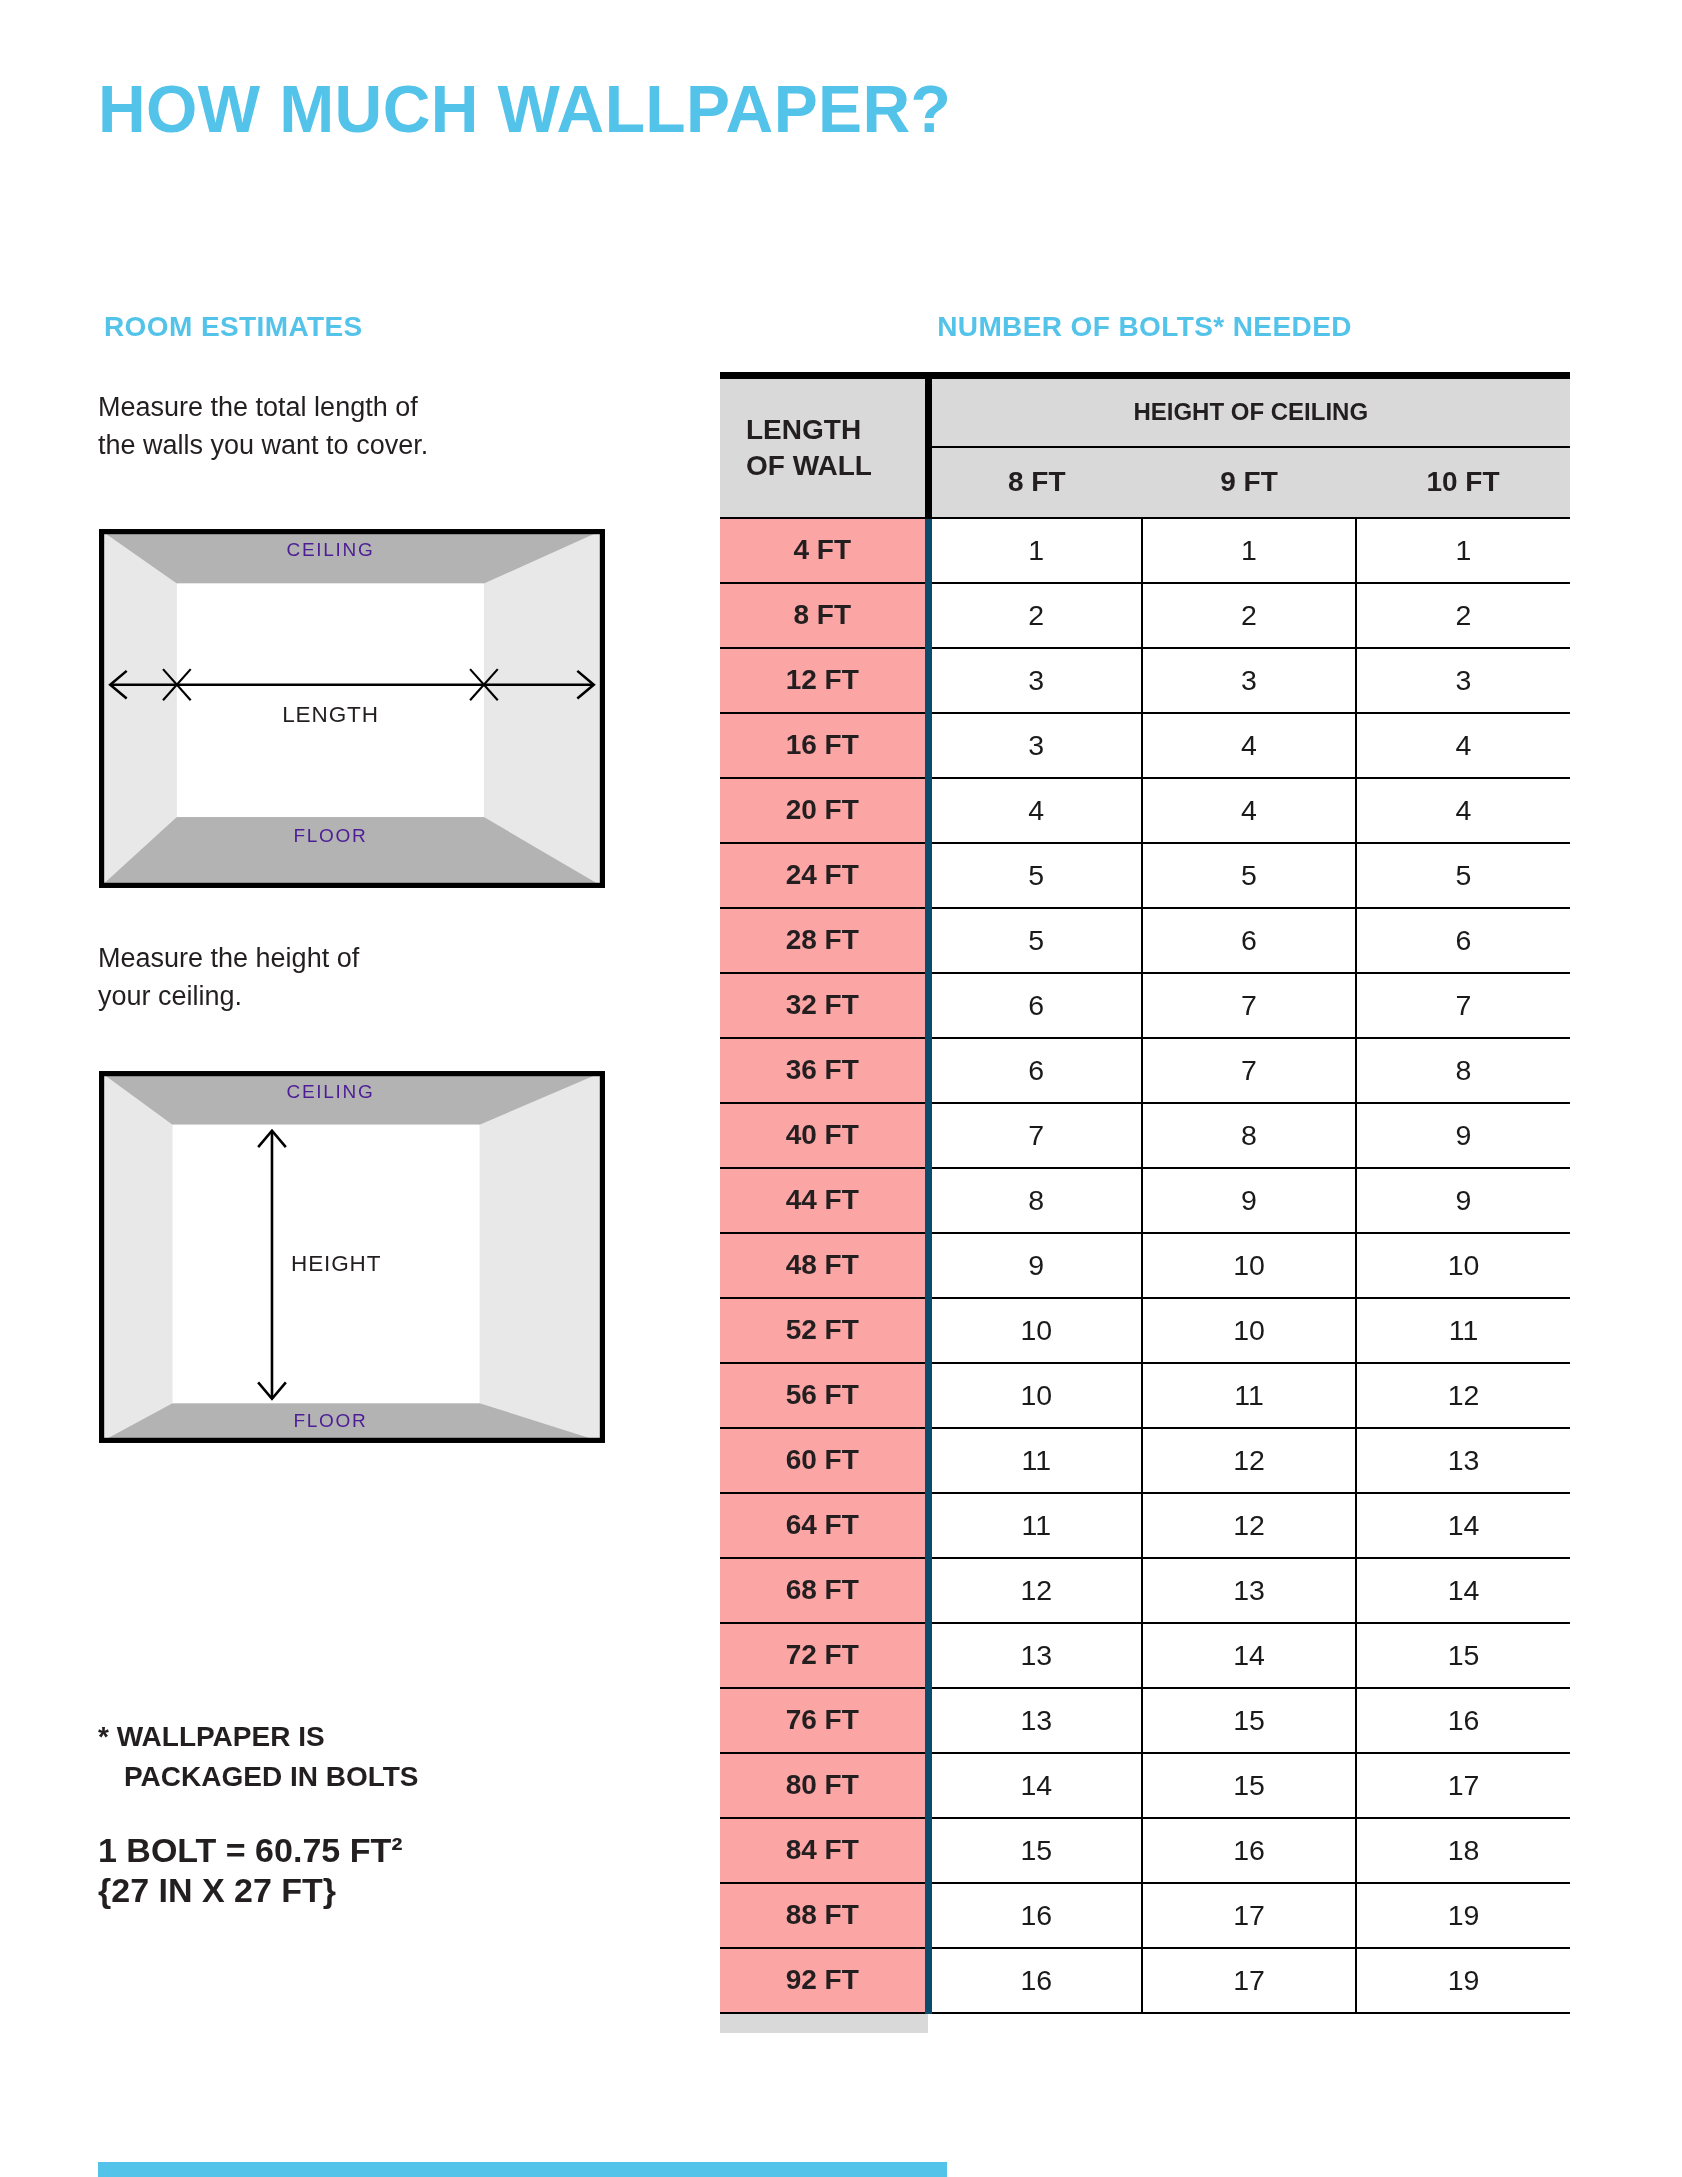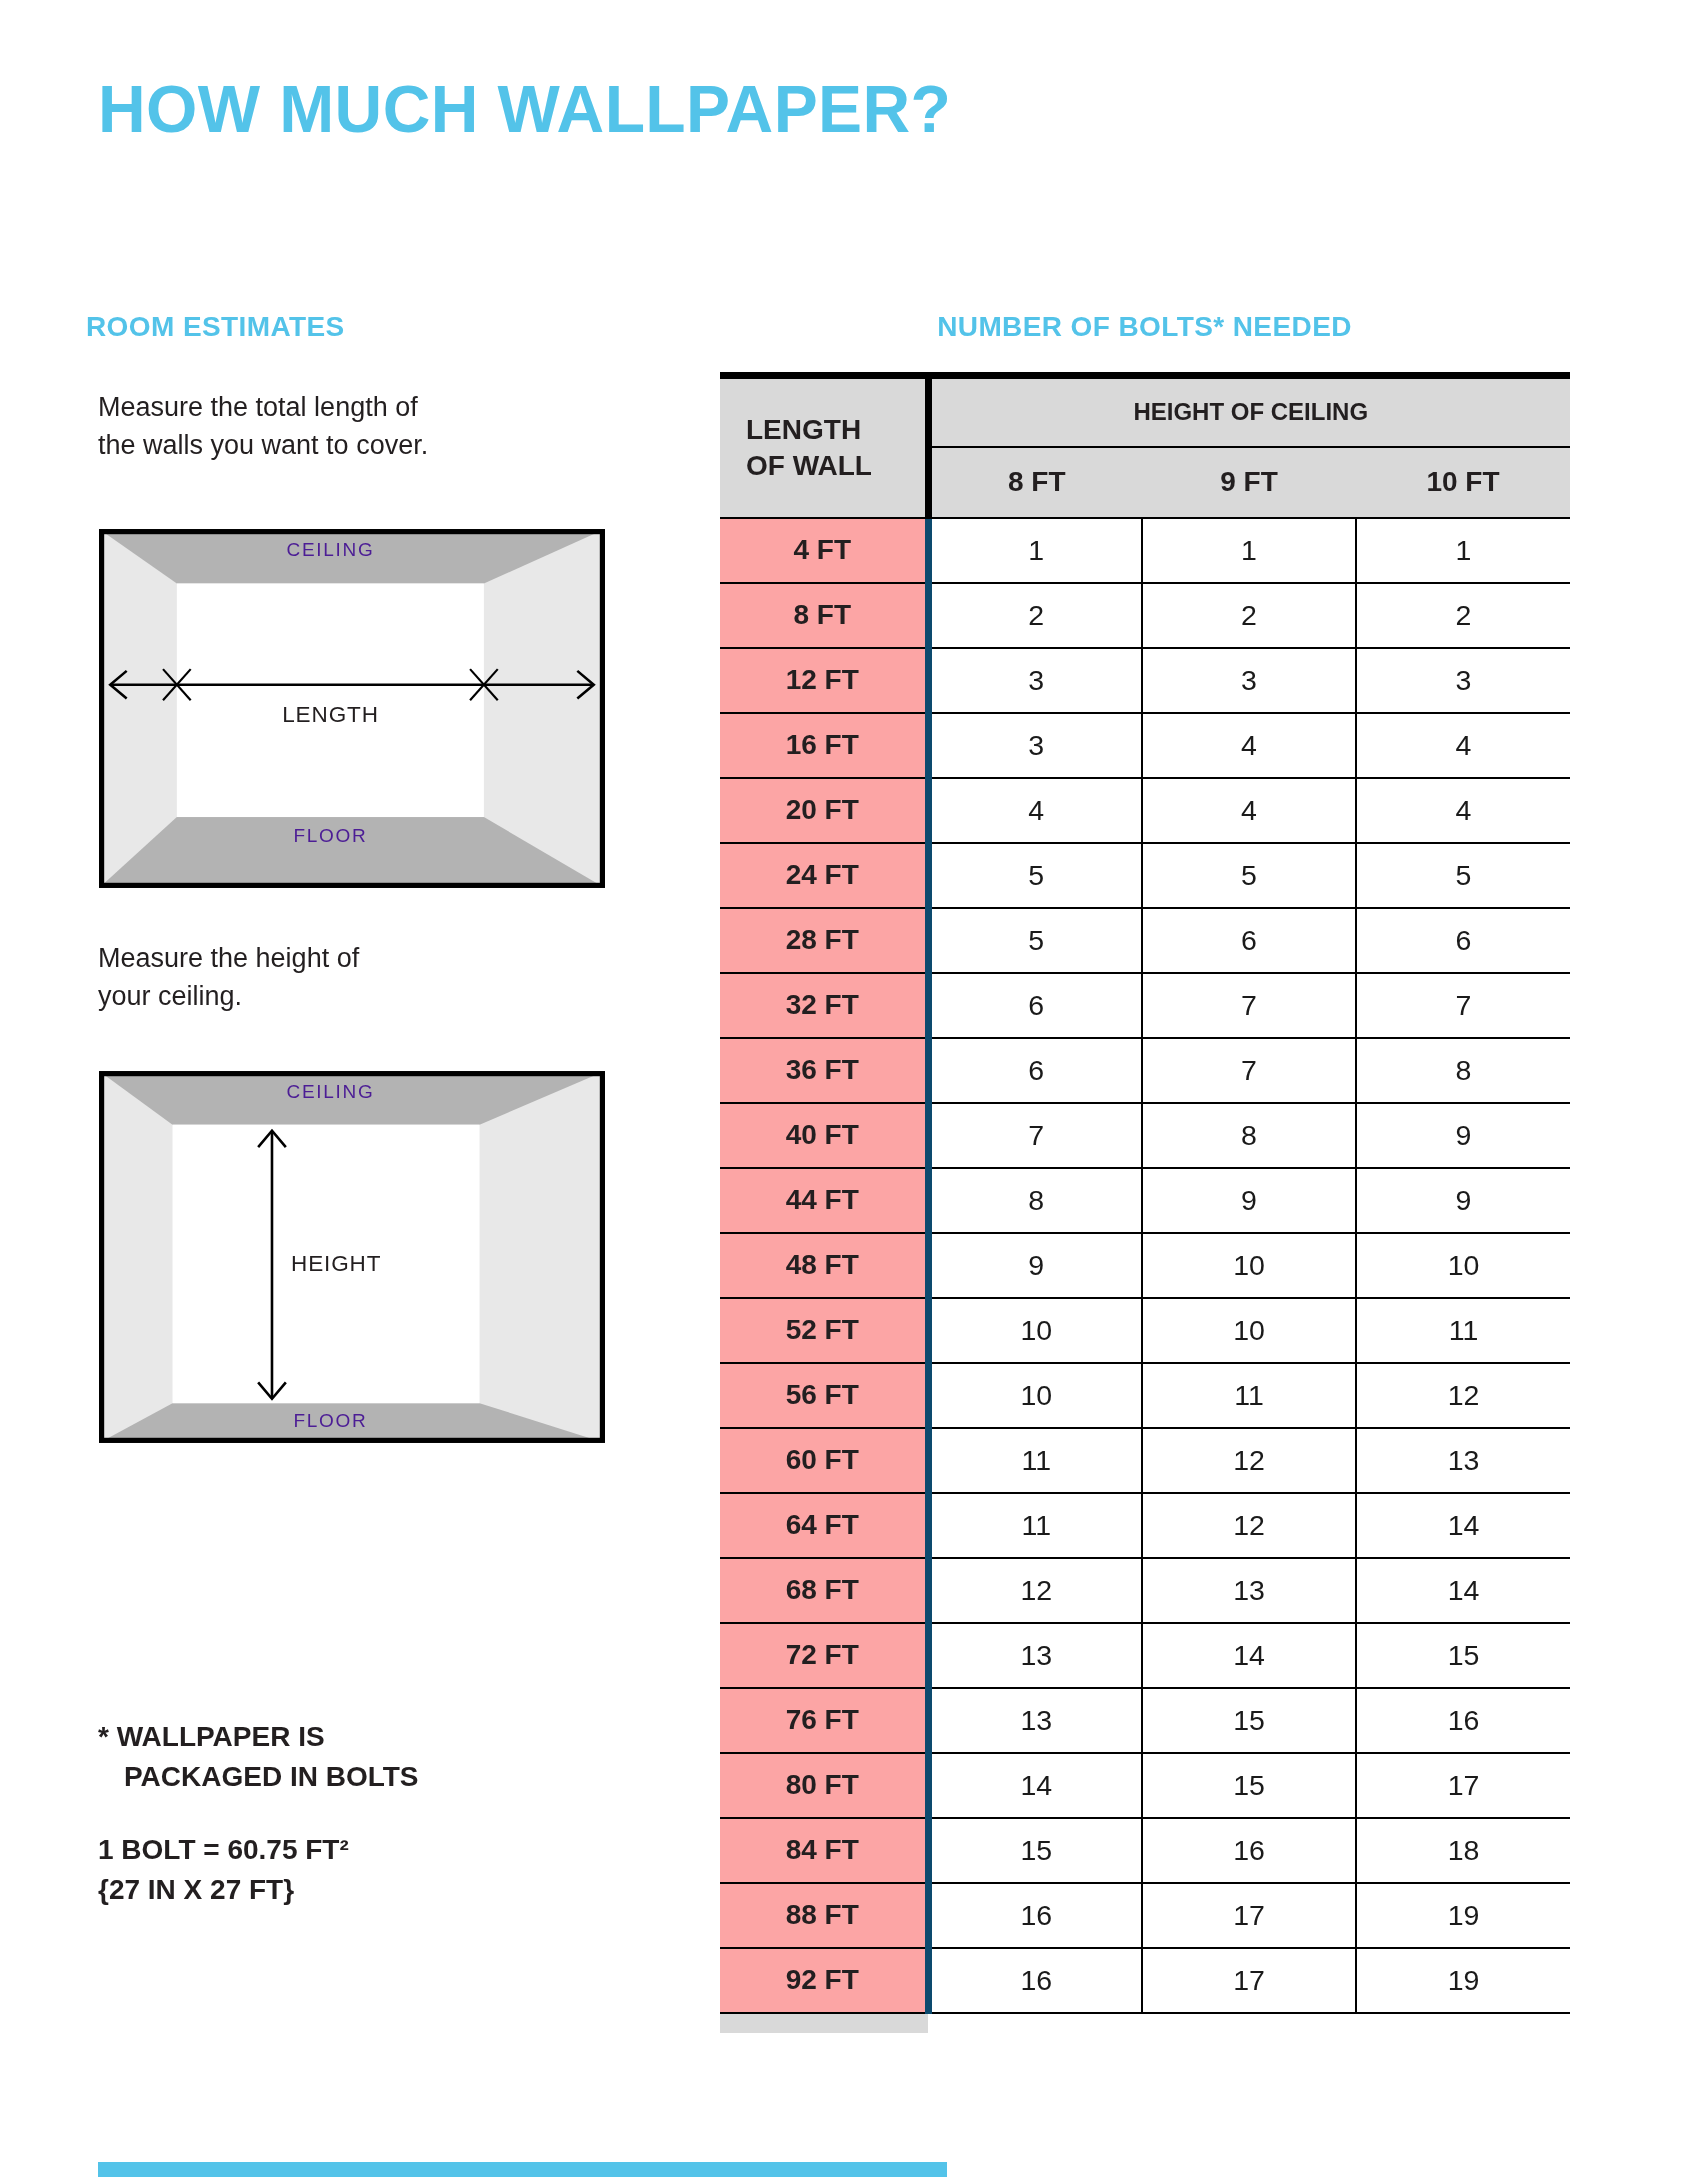--- a/index.html
+++ b/index.html
@@ -3,31 +3,31 @@
 <meta charset="utf-8">
 <style>
   :root { --accent:#53C3E9; }
   * { margin:0; padding:0; box-sizing:border-box; }
   body { background:#ffffff; font-family:"Liberation Sans", sans-serif; color:#231F20; }
   #page { position:relative; width:1674px; height:2177px; background:#ffffff; overflow:hidden; }
 
   .title { position:absolute; left:98px; top:71px; font-size:66px; font-weight:700; color:var(--accent); letter-spacing:0.4px; }
 
   .section-heading { position:absolute; font-size:28px; font-weight:700; color:var(--accent); letter-spacing:0.4px; }
-  .heading-left { left:86px; top:311px; }
+  .heading-left { left:104px; top:311px; }
   .heading-table { left:720px; top:311px; width:849px; text-align:center; }
 
   .step-text { position:absolute; left:98px; font-size:27px; line-height:38px; color:#231F20; white-space:pre-line; }
   .step1 { top:388px; }
   .step2 { top:939px; }
   .step3 { top:1482px; }
 
   .footnote { position:absolute; left:98px; top:1717px; font-size:28px; font-weight:700; line-height:40px; }
   .footnote .indent { padding-left:26px; }
-  .bolt-info { position:absolute; left:98px; top:1830px; font-size:28px; font-weight:700; line-height:40px; }
+  .bolt-info { position:absolute; left:98px; top:1830px; font-size:34px; font-weight:700; line-height:40px; }
 
   .diagram { position:absolute; left:99px; }
   .diagram1 { top:529px; width:506px; height:359px; }
   .diagram2 { top:1071px; width:506px; height:372px; }
   .diagram svg { display:block; }
   .diag-label { position:absolute; font-size:19px; letter-spacing:1.7px; color:#4c1d95; text-align:center; }
   .diag-label.on-wall { left:78px; width:307px; }
   .measure-label { position:absolute; font-size:22.5px; letter-spacing:0.9px; color:#231F20; }
 
   

